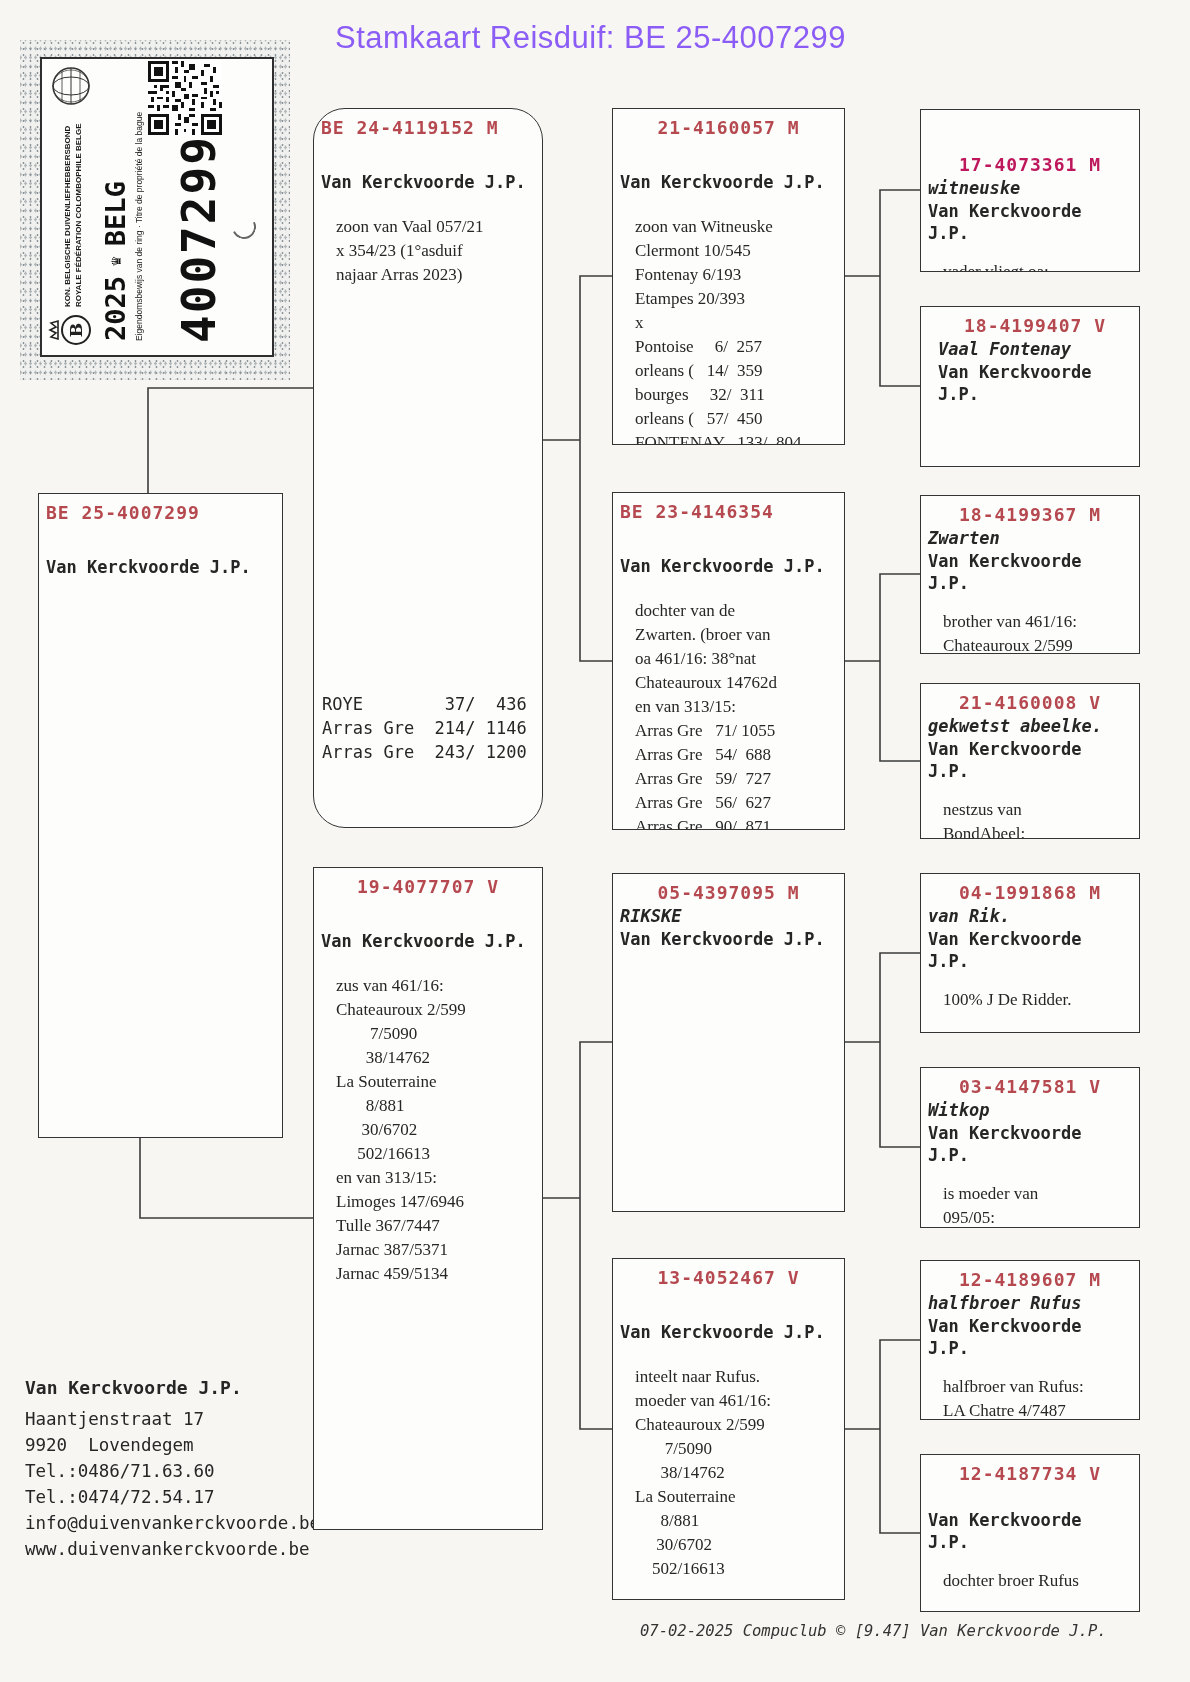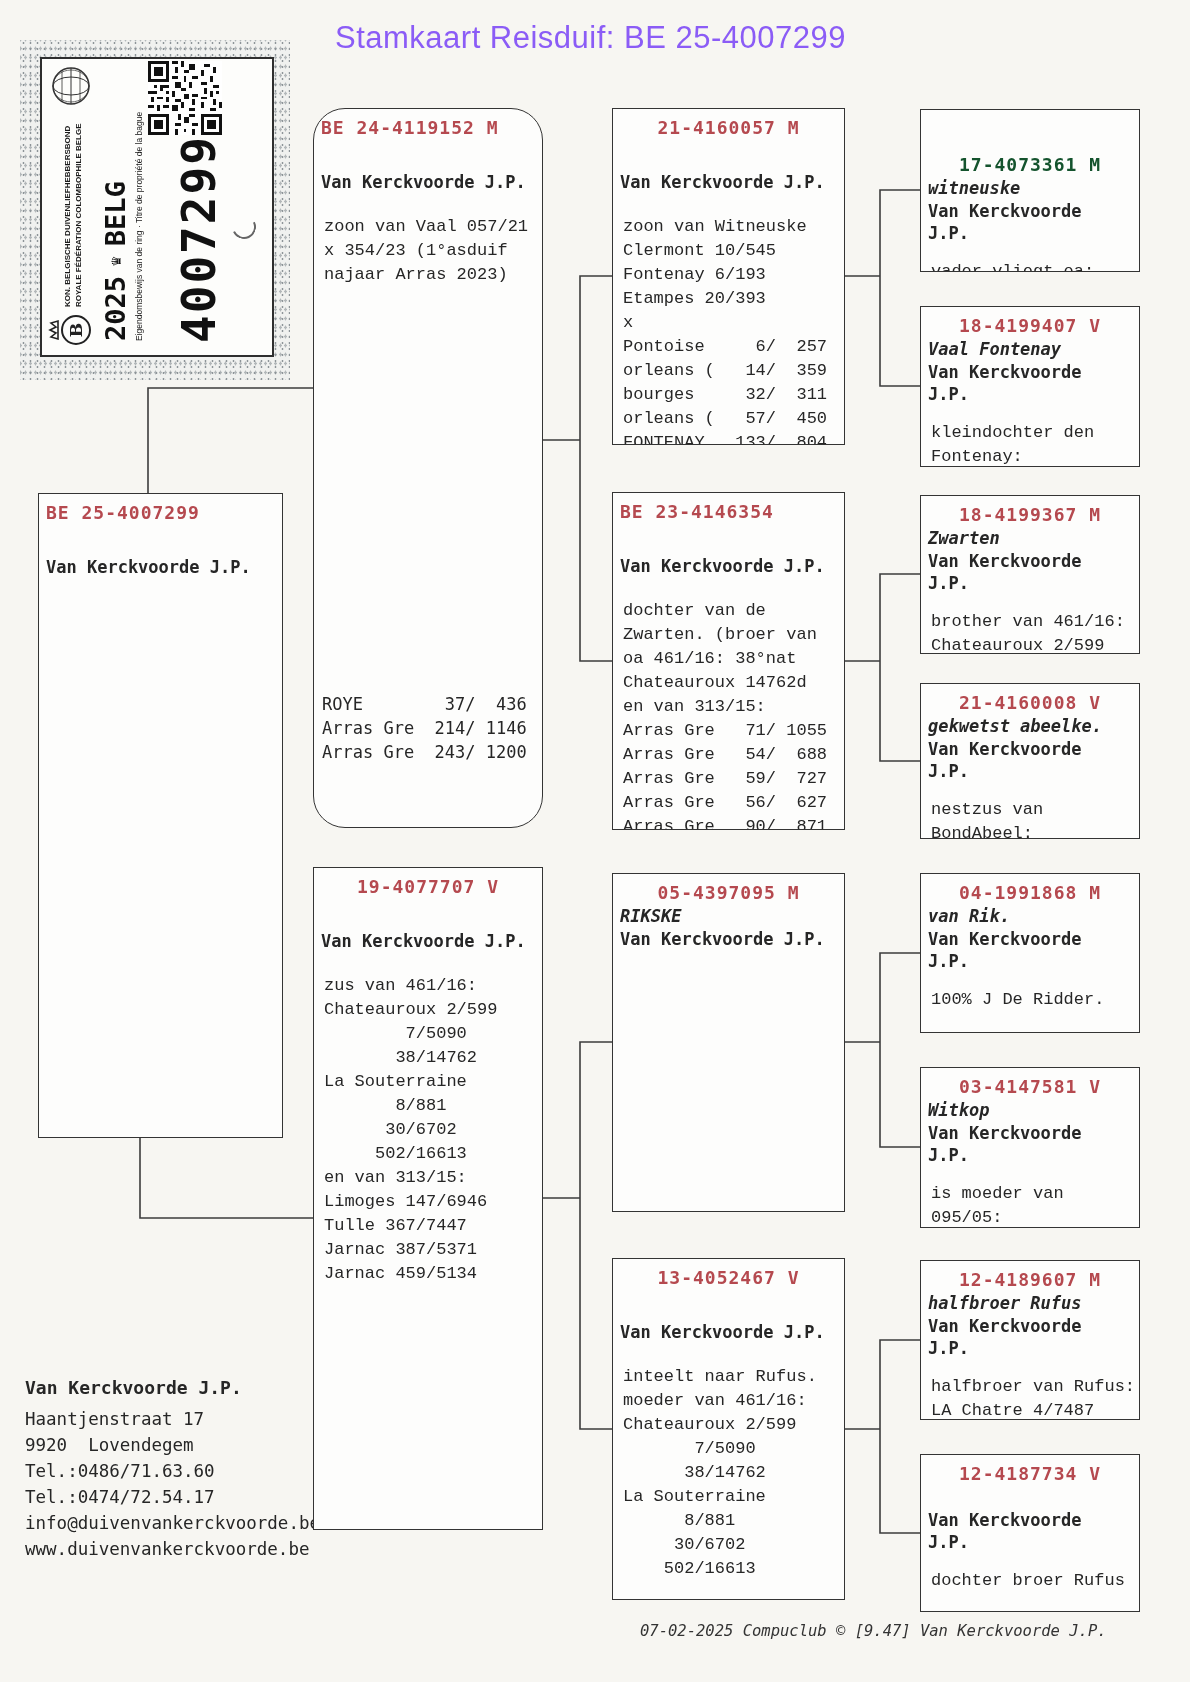--- a/index.html
+++ b/index.html
@@ -51,22 +51,22 @@
     position:absolute;background:#fdfdfc;border:1.6px solid #343434;
     overflow:hidden;z-index:2;box-sizing:border-box;
   }
   .ring{margin:8px 7px 0 7px;font-size:18px;font-weight:bold;letter-spacing:1px;
     text-align:center;line-height:22px;}
   .ring.left{text-align:left;}
   .pname{margin:0 7px;font-size:17px;font-weight:bold;font-style:italic;
     line-height:24px;min-height:24px;}
   .roomy .pname{min-height:32px;}
   .owner{margin:0 7px;font-size:17px;font-weight:bold;line-height:22px;}
-  .body{margin:22px 7px 0 10px;font-size:17px;line-height:24px;white-space:pre;
-    font-family:Liberation Mono, monospace;}
+  .body{margin:22px 7px 0 22px;font-size:17px;line-height:24px;white-space:pre;
+    font-family:Liberation Serif, serif;}
   .tight .body{margin-top:18px;}
   .father-results{position:absolute;left:8px;top:583px;margin:0;font-size:17px;
     line-height:24px;white-space:pre;}
   
   .lines{position:absolute;left:0;top:0;z-index:1;}
   
   .contact{position:absolute;left:25px;top:1376px;}
   .contact-name{font-size:18px;font-weight:bold;line-height:24px;}
   .contact-lines{font-size:17.5px;line-height:26px;white-space:pre;margin-top:6px;}
   .footer-line{position:absolute;left:640px;top:1622px;width:540px;
@@ -282,33 +282,31 @@
 Chateauroux 2/599
        7/5090
       38/14762
 La Souterraine
       8/881
      30/6702
     502/16613</pre>
 </div>
 
 <div class="box" style="left:920px;top:109px;width:220px;height:163px;">
-  <div class="ring" style="color: #14532d; margin-top: 44px;">17-4073361 M</div>
+  <div class="ring" style="color: #be185d; margin-top: 44px;">17-4073361 M</div>
   <div class="pname">witneuske</div>
   <div class="owner">Van Kerckvoorde J.P.</div>
   <pre class="body" style="margin-top:16px;">vader vliegt oa:
 FONTENAY     2/  213</pre>
 </div>
 
-<div class="box" style="left:920px;top:306px;width:220px;height:161px;">
+<div class="box" style="left:920px;top:306px;width:220px;height:161px;padding-left:10px;">
   <div class="ring" style="color: rgb(181, 73, 79);">18-4199407 V</div>
   <div class="pname">Vaal Fontenay</div>
   <div class="owner">Van Kerckvoorde J.P.</div>
-  <pre class="body" style="margin-top:16px;">kleindochter den
-Fontenay:</pre>
 </div>
 
 <div class="box" style="left:920px;top:495px;width:220px;height:159px;">
   <div class="ring" style="color: rgb(181, 73, 79);">18-4199367 M</div>
   <div class="pname">Zwarten</div>
   <div class="owner">Van Kerckvoorde J.P.</div>
   <pre class="body" style="margin-top:16px;">brother van 461/16:
 Chateauroux 2/599</pre>
 </div>
 

